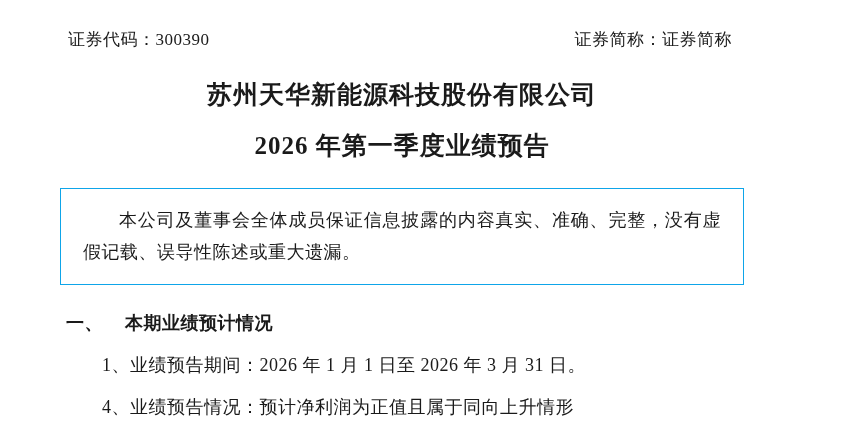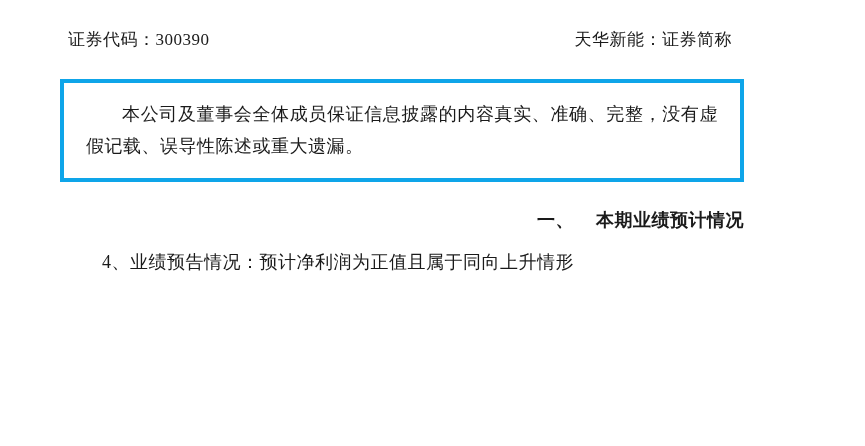--- a/index.html
+++ b/index.html
@@ -46,38 +46,37 @@
   }
   .report-title {
     font-size: 25px;
     font-weight: bold;
     letter-spacing: 1px;
     line-height: 1.3;
     margin-top: 18px;
   }
   .statement-box {
     margin-top: 26px;
-    border: 4px solid #0ea5e9;
+    border: 1px solid #0ea5e9;
     padding: 16px 22px 16px 22px;
     font-size: 18px;
     line-height: 1.75;
     letter-spacing: 0.5px;
   }
   .statement-box p {
     margin: 0;
     text-indent: 2em;
     text-align: justify;
   }
   .section-heading {
     margin-top: 26px;
     font-size: 18px;
     font-weight: bold;
     letter-spacing: 0.5px;
     padding-left: 6px;
-    text-align: right;
   }
   .section-heading .num {
     margin-right: 22px;
   }
   .body-line {
     font-size: 18px;
     letter-spacing: 0.5px;
     margin-top: 18px;
     padding-left: 42px;
   }
@@ -85,30 +84,33 @@
 </head>
 <body>
 
 <div class="page">
 
   <div class="header-row">
     <div class="header-cell">
       <span>证券代码：</span><span>300390</span>
     </div>
     <div class="header-cell">
-      <span>天华新能：</span><span>证券简称</span>
+      <span>证券简称：</span><span>证券简称</span>
     </div>
   </div>
 
   <div class="title-block">
+    <div class="company-title">苏州天华新能源科技股份有限公司</div>
+    <div class="report-title">2026 年第一季度业绩预告</div>
   </div>
 
   <div class="statement-box">
     <p>本公司及董事会全体成员保证信息披露的内容真实、准确、完整，没有虚假记载、误导性陈述或重大遗漏。</p>
   </div>
 
   <div class="section-heading">
     <span class="num">一、</span><span>本期业绩预计情况</span>
   </div>
 
+  <div class="body-line">1、业绩预告期间：2026 年 1 月 1 日至 2026 年 3 月 31 日。</div>
   <div class="body-line">4、业绩预告情况：预计净利润为正值且属于同向上升情形</div>
 
 </div>
 
 </body></html>

